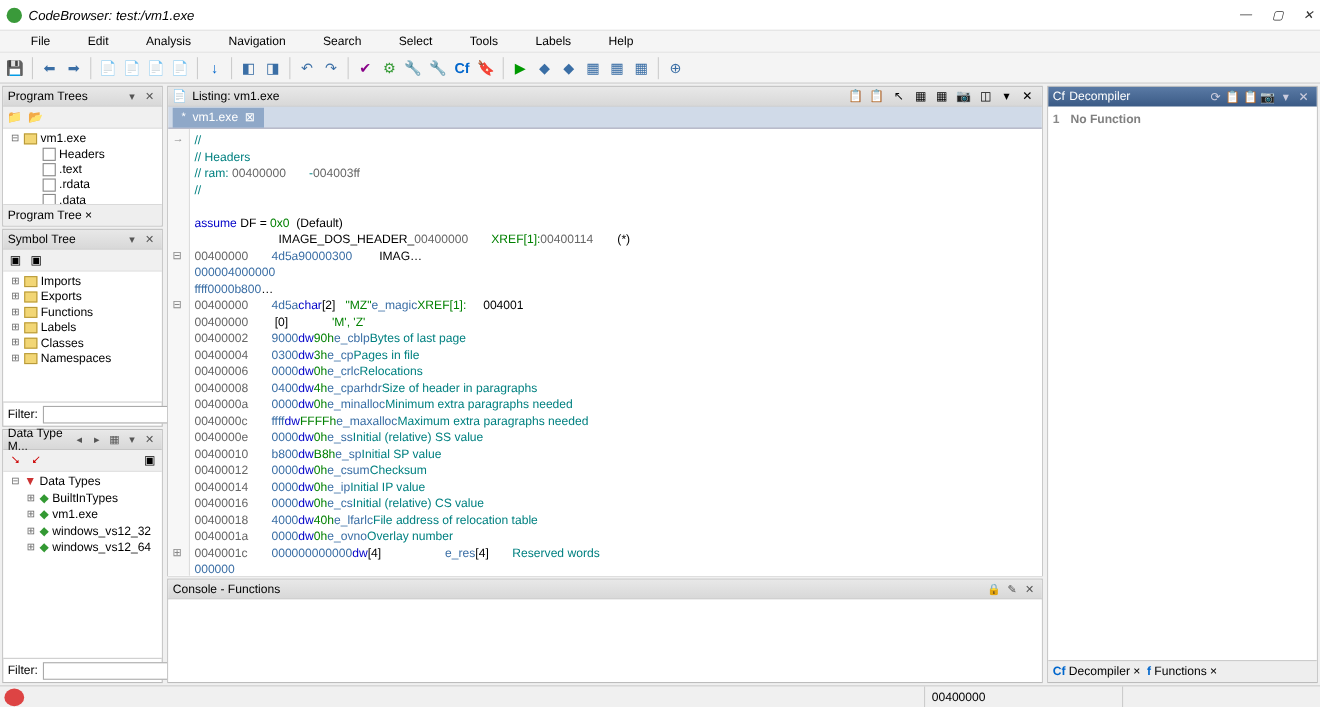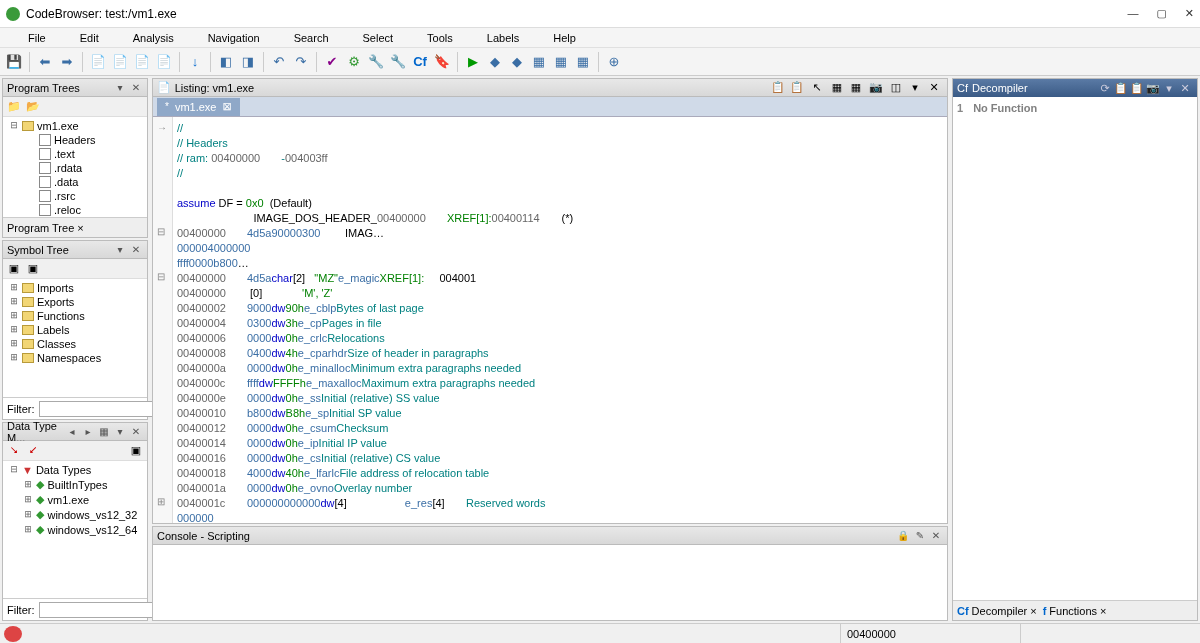--- a/index.html
+++ b/index.html
@@ -1,17 +1,17 @@
 <!DOCTYPE html>
 <html><head>
 <meta charset="utf-8">
 <style>
 * { box-sizing: border-box; margin: 0; padding: 0; font-family: "Segoe UI", Tahoma, sans-serif; font-size: 11px; }
 body { background: #f0f0f0; width: 1200px; height: 643px; overflow: hidden; display: flex; flex-direction: column; }
-.titlebar { height: 28px; background: #fff; display: flex; align-items: center; padding: 0 6px; border-bottom: 1px solid #ddd; }
+.titlebar { height: 28px; background: #fff; display: flex; align-items: center; padding: 0 6px; border-bottom: 1px solid #ddd; font-style: italic; }
 .titlebar .ico { width: 14px; height: 14px; background: #3a9a3a; border-radius: 50%; margin-right: 6px; }
 .titlebar .title { flex: 1; font-size: 12px; }
 .titlebar .winbtns { display: flex; gap: 18px; font-size: 14px; color: #333; }
 .menubar { height: 20px; background: #f5f5f5; display: flex; gap: 14px; padding: 0 8px; align-items: center; border-bottom: 1px solid #e0e0e0; }
 .menubar span { cursor: default; padding-left: 20px; }
 .toolbar { height: 28px; background: #f4f4f4; display: flex; align-items: center; padding: 0 4px; border-bottom: 1px solid #ccc; gap: 2px; }
 .toolbar .tbtn { width: 20px; height: 20px; display: inline-flex; align-items: center; justify-content: center; font-size: 13px; color: #3a6ea5; border: 1px solid transparent; }
 .toolbar .sep { width: 1px; height: 20px; background: #ccc; margin: 0 3px; }
 .toolbar .tbtn.bold { font-weight: bold; font-family: Georgia, serif; }
 .main { flex: 1; display: flex; min-height: 0; }
@@ -126,21 +126,21 @@
   <span class="tbtn">▦</span>
   <span class="tbtn">▦</span>
   <span class="tbtn">▦</span>
   <span class="sep"></span>
   <span class="tbtn">⊕</span>
 </div>
 
 <div class="main">
   <div class="left">
 
-    <div class="panel" style="height:160px">
+    <div class="panel" style="height:128px">
       <div class="phead">
         <span class="pt">Program Trees</span>
         <span class="pbtn">▾</span>
         <span class="pbtn">✕</span>
       </div>
       <div class="ptoolbar">
         <span class="sm">📁</span>
         <span class="sm">📂</span>
       </div>
       <div class="pbody" id="progtree">
@@ -250,21 +250,21 @@
           <span class="gm" style="top:109px">⊟</span>
           <span class="gm" style="top:154px">⊟</span>
           <span class="gm" style="top:379px">⊞</span>
         </div>
         <div class="code" id="codebody"><div class="ln">                                   <span class="cmt">//</span></div><div class="ln">                                   <span class="cmt">// Headers</span></div><div class="ln">                                   <span class="cmt">// ram: <span class="addr">00400000</span>-<span class="addr">004003ff</span></span></div><div class="ln">                                   <span class="cmt">//</span></div><div class="ln">&nbsp;</div><div class="ln">                 <span class="mn">assume</span> DF = <span class="op">0x0</span>  (Default)</div><div class="ln">                         IMAGE_DOS_HEADER_<span class="addr">00400000</span>                       <span class="xref">XREF[1]:</span>     <span class="addr">00400114</span>(*)</div><div class="ln">    <span class="addr">00400000</span> <span class="hex">4d</span> <span class="hex">5a</span> <span class="hex">90</span> <span class="hex">00</span> <span class="hex">03</span> <span class="hex">00</span>        IMAG…</div><div class="ln">             <span class="hex">00</span> <span class="hex">00</span> <span class="hex">04</span> <span class="hex">00</span> <span class="hex">00</span> <span class="hex">00</span></div><div class="ln">             <span class="hex">ff</span> <span class="hex">ff</span> <span class="hex">00</span> <span class="hex">00</span> <span class="hex">b8</span> <span class="hex">00</span>…</div><div class="ln">       <span class="addr">00400000</span> <span class="hex">4d</span> <span class="hex">5a</span>           <span class="mn">char</span>[2]   <span class="op">"MZ"</span>            <span class="fld">e_magic</span>                             <span class="xref">XREF[1]:</span>     004001</div><div class="ln">          <span class="addr">00400000</span> [0]             <span class="op">'M', 'Z'</span></div><div class="ln">       <span class="addr">00400002</span> <span class="hex">90</span> <span class="hex">00</span>           <span class="mn">dw</span>        <span class="op">90h</span>             <span class="fld">e_cblp</span>         <span class="cmt">Bytes of last page</span></div><div class="ln">       <span class="addr">00400004</span> <span class="hex">03</span> <span class="hex">00</span>           <span class="mn">dw</span>        <span class="op">3h</span>              <span class="fld">e_cp</span>           <span class="cmt">Pages in file</span></div><div class="ln">       <span class="addr">00400006</span> <span class="hex">00</span> <span class="hex">00</span>           <span class="mn">dw</span>        <span class="op">0h</span>              <span class="fld">e_crlc</span>         <span class="cmt">Relocations</span></div><div class="ln">       <span class="addr">00400008</span> <span class="hex">04</span> <span class="hex">00</span>           <span class="mn">dw</span>        <span class="op">4h</span>              <span class="fld">e_cparhdr</span>      <span class="cmt">Size of header in paragraphs</span></div><div class="ln">       <span class="addr">0040000a</span> <span class="hex">00</span> <span class="hex">00</span>           <span class="mn">dw</span>        <span class="op">0h</span>              <span class="fld">e_minalloc</span>     <span class="cmt">Minimum extra paragraphs needed</span></div><div class="ln">       <span class="addr">0040000c</span> <span class="hex">ff</span> <span class="hex">ff</span>           <span class="mn">dw</span>        <span class="op">FFFFh</span>           <span class="fld">e_maxalloc</span>     <span class="cmt">Maximum extra paragraphs needed</span></div><div class="ln">       <span class="addr">0040000e</span> <span class="hex">00</span> <span class="hex">00</span>           <span class="mn">dw</span>        <span class="op">0h</span>              <span class="fld">e_ss</span>           <span class="cmt">Initial (relative) SS value</span></div><div class="ln">       <span class="addr">00400010</span> <span class="hex">b8</span> <span class="hex">00</span>           <span class="mn">dw</span>        <span class="op">B8h</span>             <span class="fld">e_sp</span>           <span class="cmt">Initial SP value</span></div><div class="ln">       <span class="addr">00400012</span> <span class="hex">00</span> <span class="hex">00</span>           <span class="mn">dw</span>        <span class="op">0h</span>              <span class="fld">e_csum</span>         <span class="cmt">Checksum</span></div><div class="ln">       <span class="addr">00400014</span> <span class="hex">00</span> <span class="hex">00</span>           <span class="mn">dw</span>        <span class="op">0h</span>              <span class="fld">e_ip</span>           <span class="cmt">Initial IP value</span></div><div class="ln">       <span class="addr">00400016</span> <span class="hex">00</span> <span class="hex">00</span>           <span class="mn">dw</span>        <span class="op">0h</span>              <span class="fld">e_cs</span>           <span class="cmt">Initial (relative) CS value</span></div><div class="ln">       <span class="addr">00400018</span> <span class="hex">40</span> <span class="hex">00</span>           <span class="mn">dw</span>        <span class="op">40h</span>             <span class="fld">e_lfarlc</span>       <span class="cmt">File address of relocation table</span></div><div class="ln">       <span class="addr">0040001a</span> <span class="hex">00</span> <span class="hex">00</span>           <span class="mn">dw</span>        <span class="op">0h</span>              <span class="fld">e_ovno</span>         <span class="cmt">Overlay number</span></div><div class="ln">       <span class="addr">0040001c</span> <span class="hex">00</span> <span class="hex">00</span> <span class="hex">00</span> <span class="hex">00</span> <span class="hex">00</span> <span class="hex">00</span> <span class="mn">dw</span>[4]                   <span class="fld">e_res</span>[4]       <span class="cmt">Reserved words</span></div><div class="ln">                <span class="hex">00</span> <span class="hex">00</span> <span class="hex">00</span></div></div>
       </div>
     </div>
 
     <div class="panel console">
       <div class="phead">
-        <span class="pt">Console - Scripting</span>
+        <span class="pt">Console - Functions</span>
         <span class="pbtn" style="color:#c90">🔒</span>
         <span class="pbtn">✎</span>
         <span class="pbtn">✕</span>
       </div>
       <div class="cbody"></div>
     </div>
   </div>
 
   <div class="right">
     <div class="panel" style="flex:1">

